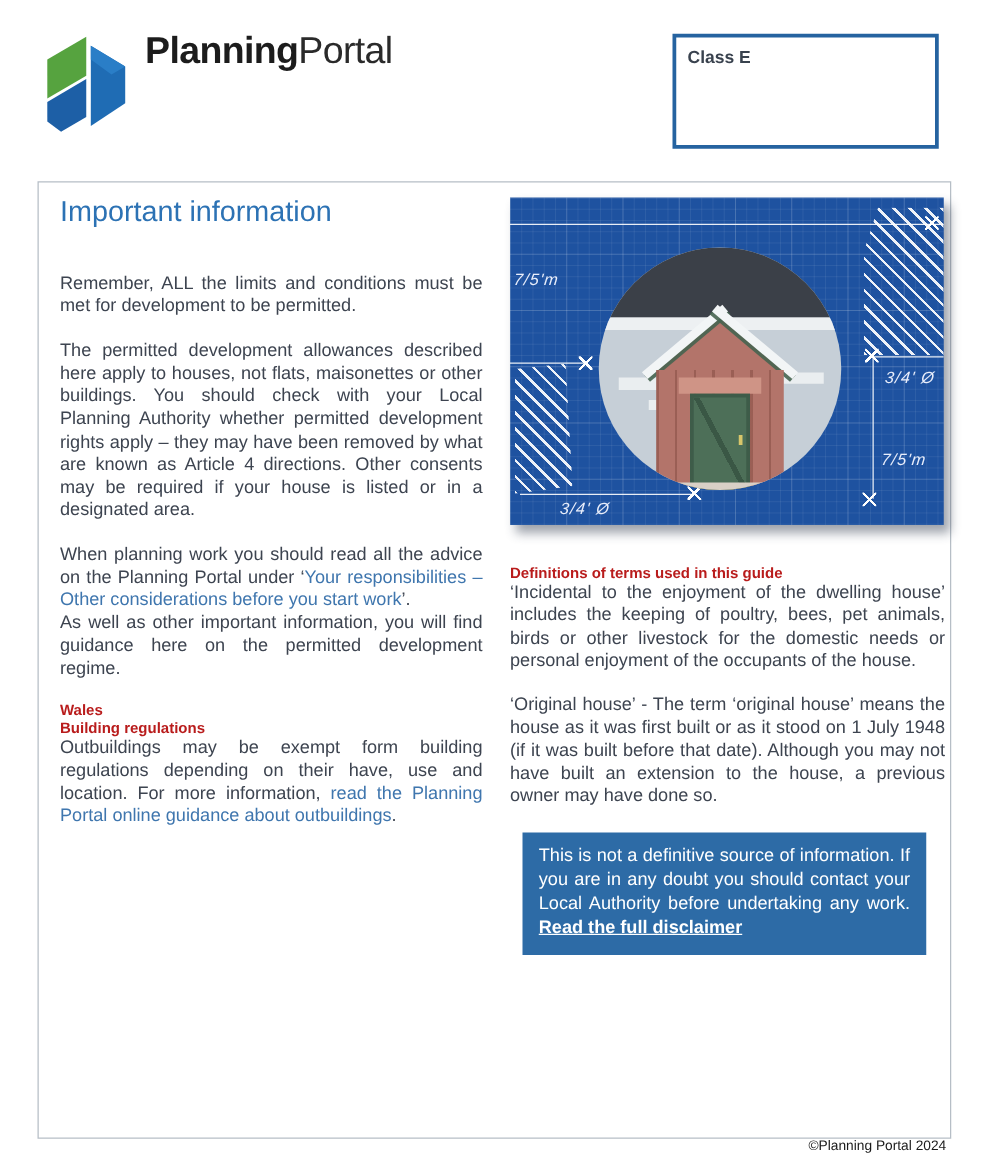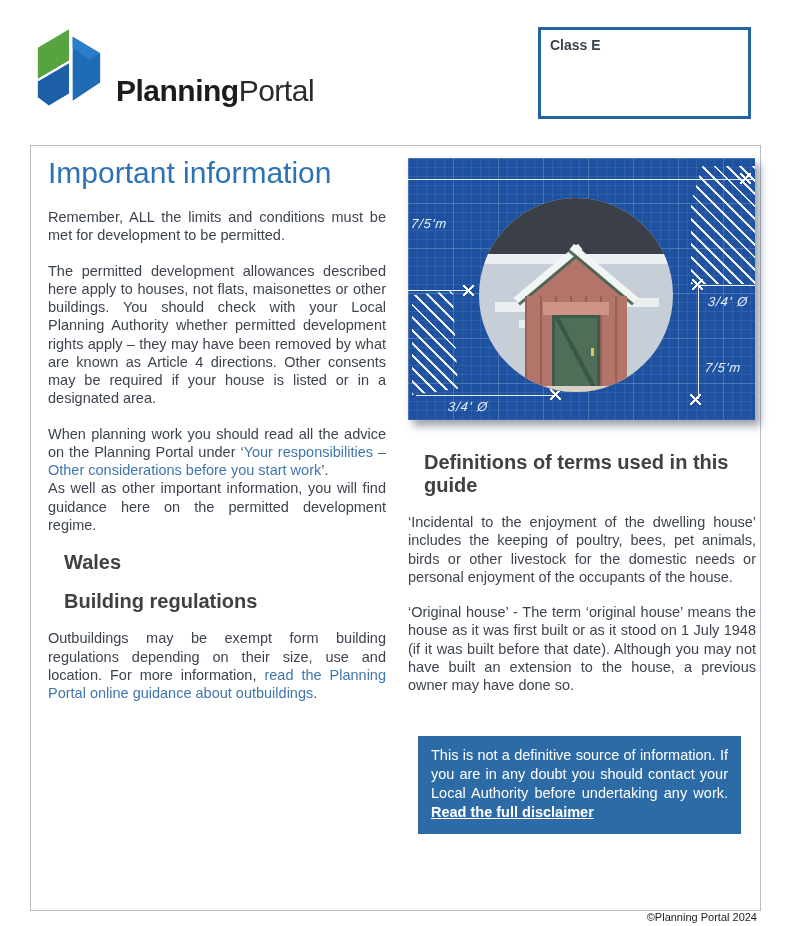--- a/index.html
+++ b/index.html
@@ -1,43 +1,43 @@
 <!DOCTYPE html>
 <html><head>
 <meta charset="utf-8">
 <style>
   * { margin:0; padding:0; box-sizing:border-box; }
   html,body { width:790px; height:926px; background:#ffffff;
     font-family:"Liberation Sans", sans-serif; color:#3d4450; }
   .page { position:relative; width:790px; height:926px; overflow:hidden; background:#fff; }
 
   
-  .logo { position:absolute; left:36px; top:24px; display:flex; align-items:flex-end; gap:14px; }
+  .logo { position:absolute; left:36px; top:24px; display:flex; align-items:flex-start; gap:14px; }
   .logo svg { display:block; }
   .logo-text { font-size:30px; letter-spacing:-0.5px; color:#1c1c1c; }
   .logo-text b { font-weight:700; }
   .logo-text span.light { font-weight:400; color:#2a2a2a; }
 
   .class-box { position:absolute; left:538px; top:27px; width:213px; min-height:92px;
     border:3px solid #2563a0; padding:7px 9px 8px 9px; color:#39424e; }
   .class-box .title { font-weight:700; font-size:14px; line-height:1.25; }
   .class-box .body { font-size:13.5px; line-height:1.25; }
 
   
   .panel { position:absolute; left:30px; top:145px; width:731px; height:766px;
     border:1.5px solid #b6bec6; background:#fff; }
 
   .col-left { position:absolute; left:17px; top:10px; width:338px; }
   .col-right { position:absolute; left:377px; top:12px; width:348px; }
 
-  h1.main-heading { color:#2c72b4; font-size:30px; font-weight:400; margin:0 0 18px 0; }
+  h1.main-heading { color:#2c72b4; font-size:23px; font-weight:400; margin:0 0 35px 0; }
   .col-left p, .col-right p { font-size:14.5px; line-height:1.26; text-align:justify;
     margin:0 0 17px 0; color:#3d4450; }
   p.no-gap { margin-bottom:0; }
-  h3.subhead { font-size:20px; font-weight:700; color:#404040; margin:16px; }
+  h3.subhead { font-size:12px; font-weight:700; color:#b91c1c; margin:0; }
   a.doc-link { color:#3f76ae; cursor:pointer; }
 
   
   .blueprint { position:relative; width:347px; height:262px; margin-bottom:31px;
     background-color:#1e52a0;
     background-image:
       linear-gradient(rgba(255,255,255,0.13) 1px, transparent 1px),
       linear-gradient(90deg, rgba(255,255,255,0.13) 1px, transparent 1px),
       linear-gradient(rgba(255,255,255,0.07) 1px, transparent 1px),
       linear-gradient(90deg, rgba(255,255,255,0.07) 1px, transparent 1px);
@@ -77,21 +77,21 @@
     background-image:repeating-linear-gradient(90deg, rgba(90,40,30,0.28) 0 2px, transparent 2px 15px); }
   .lintel { position:absolute; left:31px; top:66px; width:66px; height:13px; background:#cf9486; }
   .door { position:absolute; left:40px; top:79px; width:48px; height:77px;
     background:#4d6f58; border:3px solid #3e5c49;
     background-image:linear-gradient(62deg, transparent 47%, #3a5745 47%, #3a5745 53%, transparent 53%); }
   .handle { position:absolute; left:79px; top:112px; width:3px; height:8px; background:#d8c66a; }
   .step { position:absolute; left:28px; top:150px; width:72px; height:8px; background:#d9d0c6; }
 
   
   .disclaimer { background:#2d6ba6; color:#fff; padding:10px 13px 12px 13px;
-    margin-top:42px; width:323px; margin-left:10px; }
+    margin-top:20px; width:323px; margin-left:10px; }
   .disclaimer p { color:#fff; margin:0; font-size:14.5px; line-height:1.3; text-align:justify; }
   .disclaimer a { color:#fff; font-weight:700; text-decoration:underline; cursor:pointer; }
 
   .copyright { position:absolute; right:33px; top:911px; font-size:11px; color:#1a1a1a;text-align:center; }
 </style>
 </head>
 <body>
 
 <div class="page">
 
@@ -112,21 +112,21 @@
   <div class="panel">
 
     <div class="col-left">
       <h1 class="main-heading">Important information</h1>
       <p>Remember, ALL the limits and conditions must be met for development to be permitted.</p>
       <p>The permitted development allowances described here apply to houses, not flats, maisonettes or other buildings. You should check with your Local Planning Authority whether permitted development rights apply – they may have been removed by what are known as Article 4 directions. Other consents may be required if your house is listed or in a designated area.</p>
       <p class="no-gap"><span>When planning work you should read all the advice on the Planning Portal under ‘</span><a class="doc-link">Your responsibilities – Other considerations before you start work</a><span>’.</span></p>
       <p>As well as other important information, you will find guidance here on the permitted development regime.</p>
       <h3 class="subhead">Wales</h3>
       <h3 class="subhead">Building regulations</h3>
-      <p><span>Outbuildings may be exempt form building regulations depending on their size, use and location. For more information, </span><a class="doc-link">read the Planning Portal online guidance about outbuildings</a><span>.</span></p>
+      <p><span>Outbuildings may be exempt form building regulations depending on their have, use and location. For more information, </span><a class="doc-link">read the Planning Portal online guidance about outbuildings</a><span>.</span></p>
     </div>
 
     <div class="col-right">
 
       <div class="blueprint">
         <div class="hatch tr"></div>
         <div class="hatch lm"></div>
 
         <div class="dline" style="left:0; right:0; top:21px; height:1px;"></div>
         <div class="xmark" style="right:4px; top:15px;"></div>

